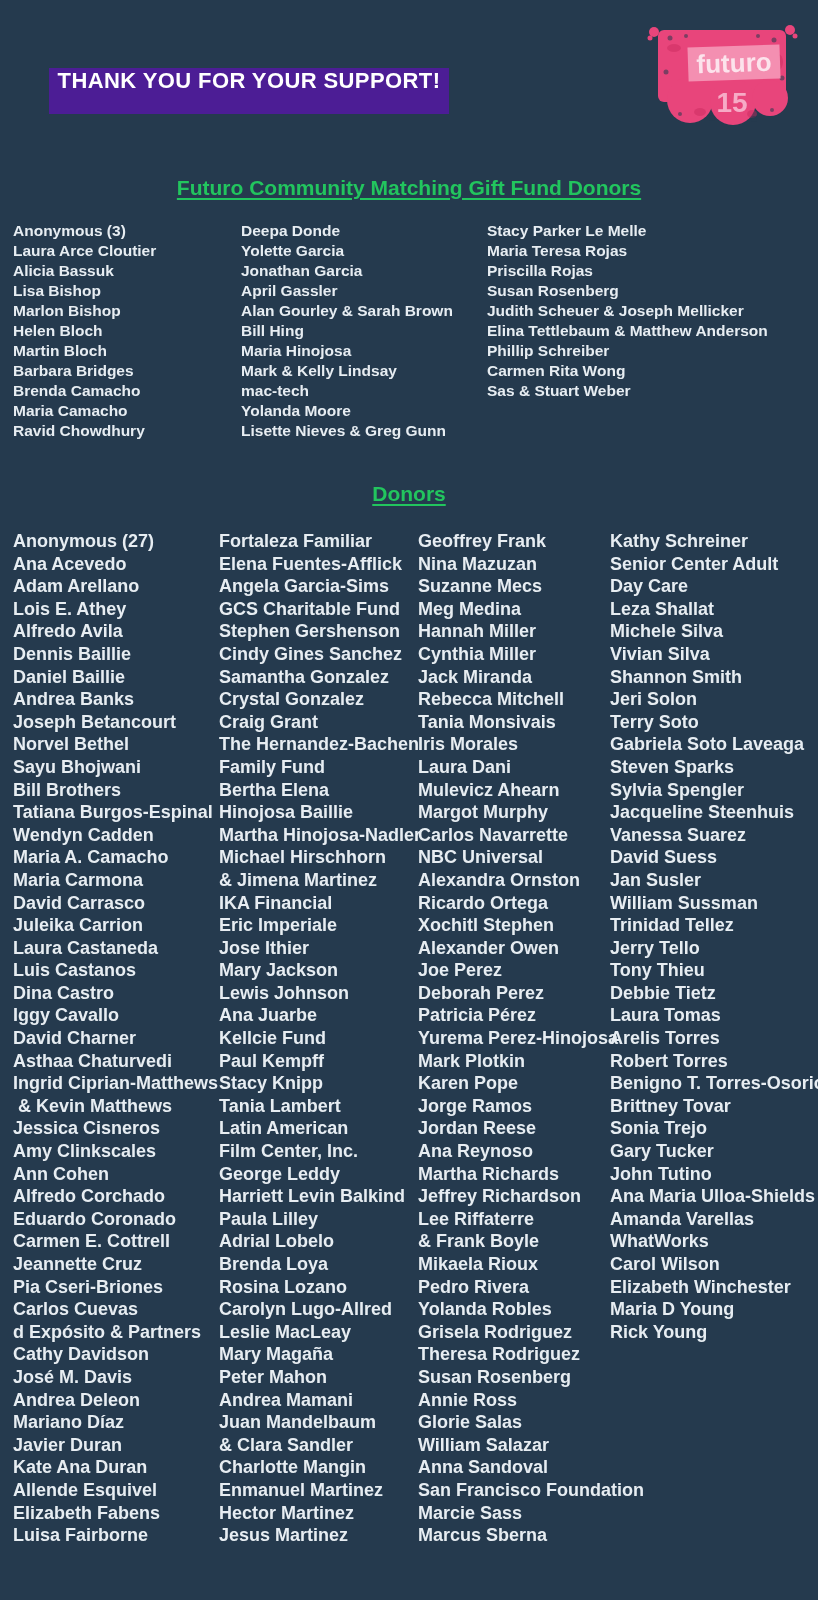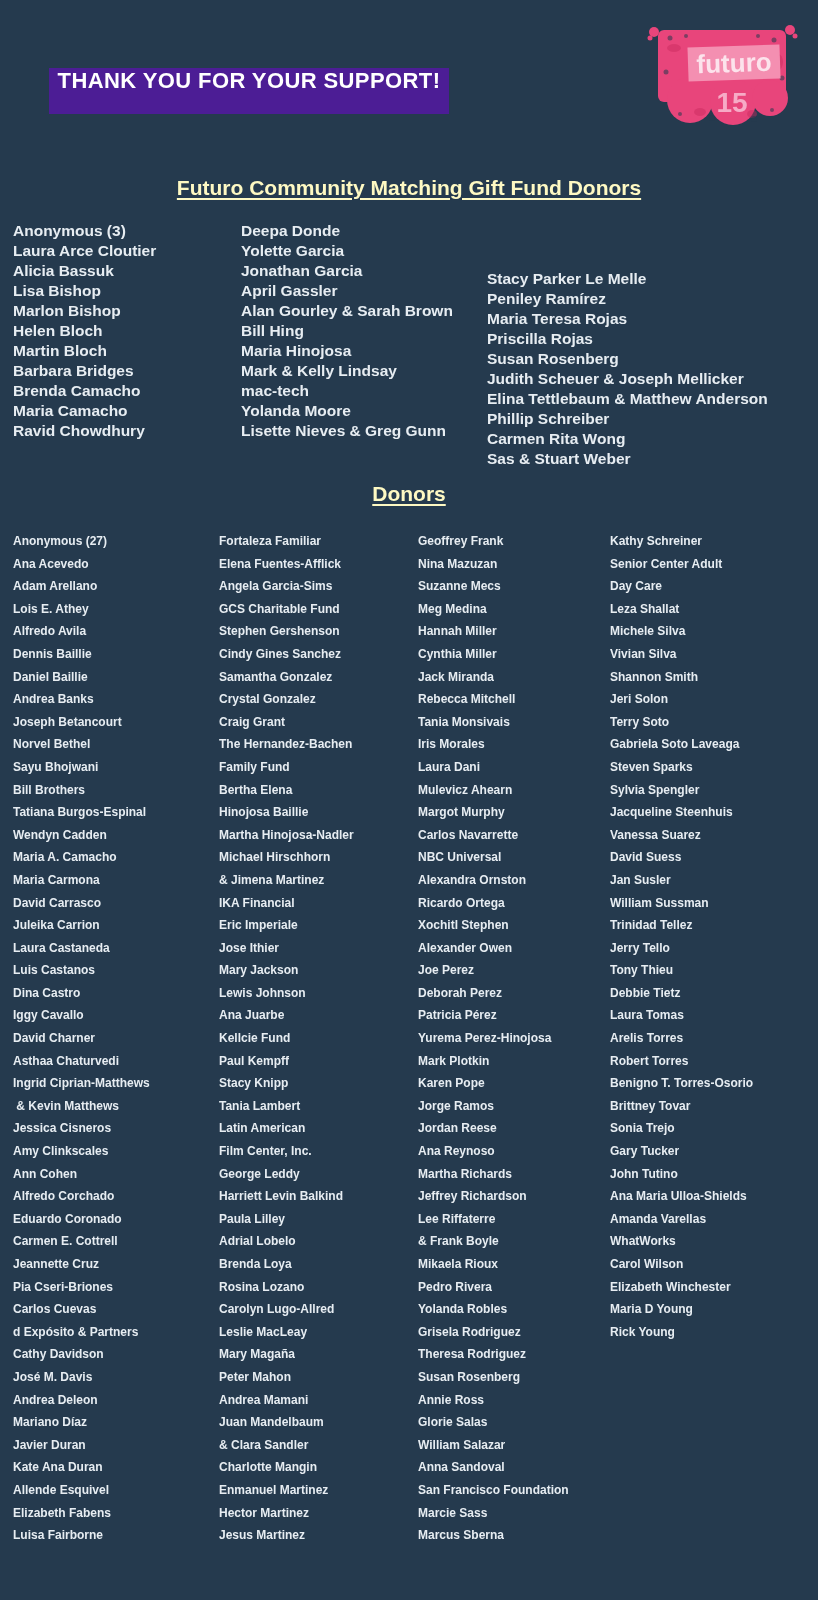--- a/index.html
+++ b/index.html
@@ -30,42 +30,42 @@
   .logo {
     position: absolute;
     left: 640px; top: 22px;
     width: 162px; height: 114px;
   }
   .section-title {
     position: absolute;
     left: 0; width: 100%;
     margin: 0;
     text-align: center;
-    color: #fef9c3;
+    color: #22c55e;
     font-weight: 700;
     font-size: 21px;
     text-decoration: underline;
     text-underline-offset: 3px;
   }
   #matching-title { top: 176px; }
   #donors-title   { top: 482px; }
   .cols {
     position: absolute;
     left: 13px;
     display: flex;
     align-items: flex-start;
   }
   #matching-cols { top: 221px; }
   #donors-cols   { top: 530px; }
   .col { flex: 0 0 auto; }
   #matching-cols .col { line-height: 20px;   font-size: 15.5px; }
-  #donors-cols   .col { line-height: 22.6px; font-size: 12px; }
+  #donors-cols   .col { line-height: 22.6px; font-size: 18px; }
   .m-col-1 { width: 228px; }
   .m-col-2 { width: 246px; }
-  .m-col-3 { width: auto; margin-top: 48px;  }
+  .m-col-3 { width: auto;  }
   .d-col-1 { width: 206px; }
   .d-col-2 { width: 199px; }
   .d-col-3 { width: 192px; }
   .d-col-4 { width: auto;  }
   .donor-name {
     font-weight: 700;
     color: #E7EDF2;
     white-space: pre;
   }
 </style>
@@ -145,21 +145,20 @@
         <div class="donor-name">Alan Gourley &amp; Sarah Brown</div>
         <div class="donor-name">Bill Hing</div>
         <div class="donor-name">Maria Hinojosa</div>
         <div class="donor-name">Mark &amp; Kelly Lindsay</div>
         <div class="donor-name">mac-tech</div>
         <div class="donor-name">Yolanda Moore</div>
         <div class="donor-name">Lisette Nieves &amp; Greg Gunn</div>
       </div>
     <div class="col m-col-3">
         <div class="donor-name">Stacy Parker Le Melle</div>
-        <div class="donor-name">Peniley Ramírez</div>
         <div class="donor-name">Maria Teresa Rojas</div>
         <div class="donor-name">Priscilla Rojas</div>
         <div class="donor-name">Susan Rosenberg</div>
         <div class="donor-name">Judith Scheuer &amp; Joseph Mellicker</div>
         <div class="donor-name">Elina Tettlebaum &amp; Matthew Anderson</div>
         <div class="donor-name">Phillip Schreiber</div>
         <div class="donor-name">Carmen Rita Wong</div>
         <div class="donor-name">Sas &amp; Stuart Weber</div>
       </div>
   </div>

